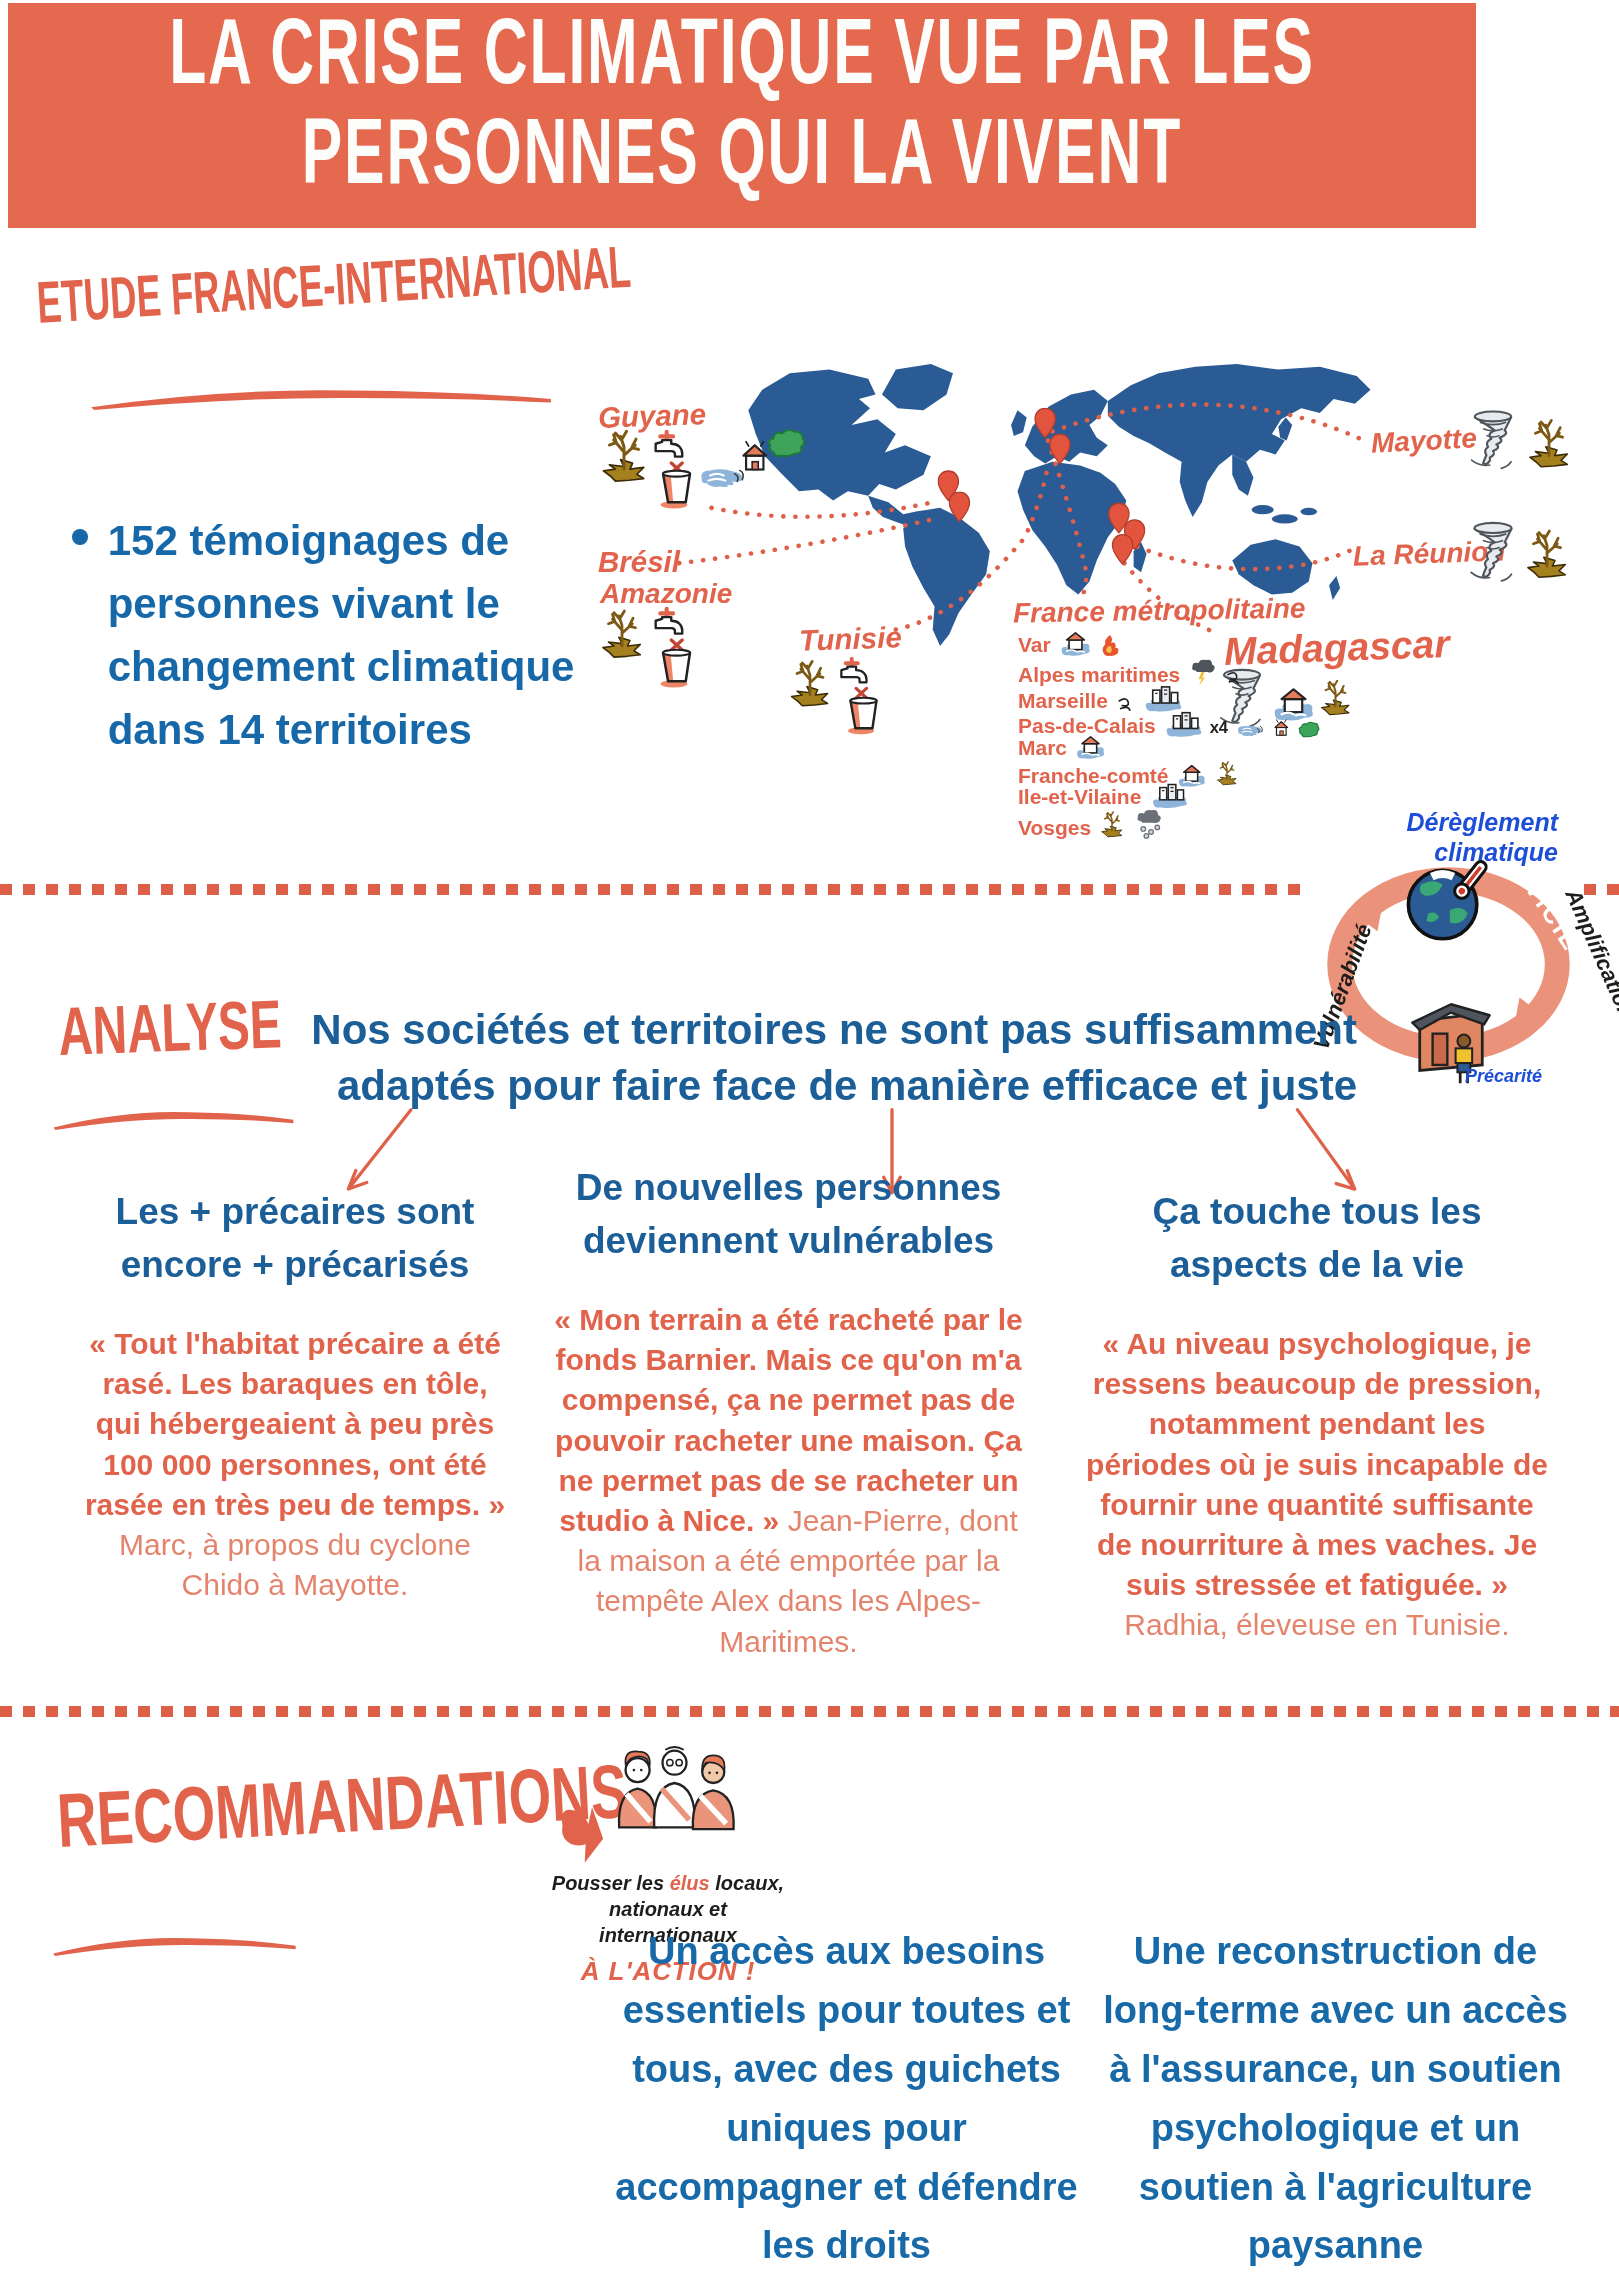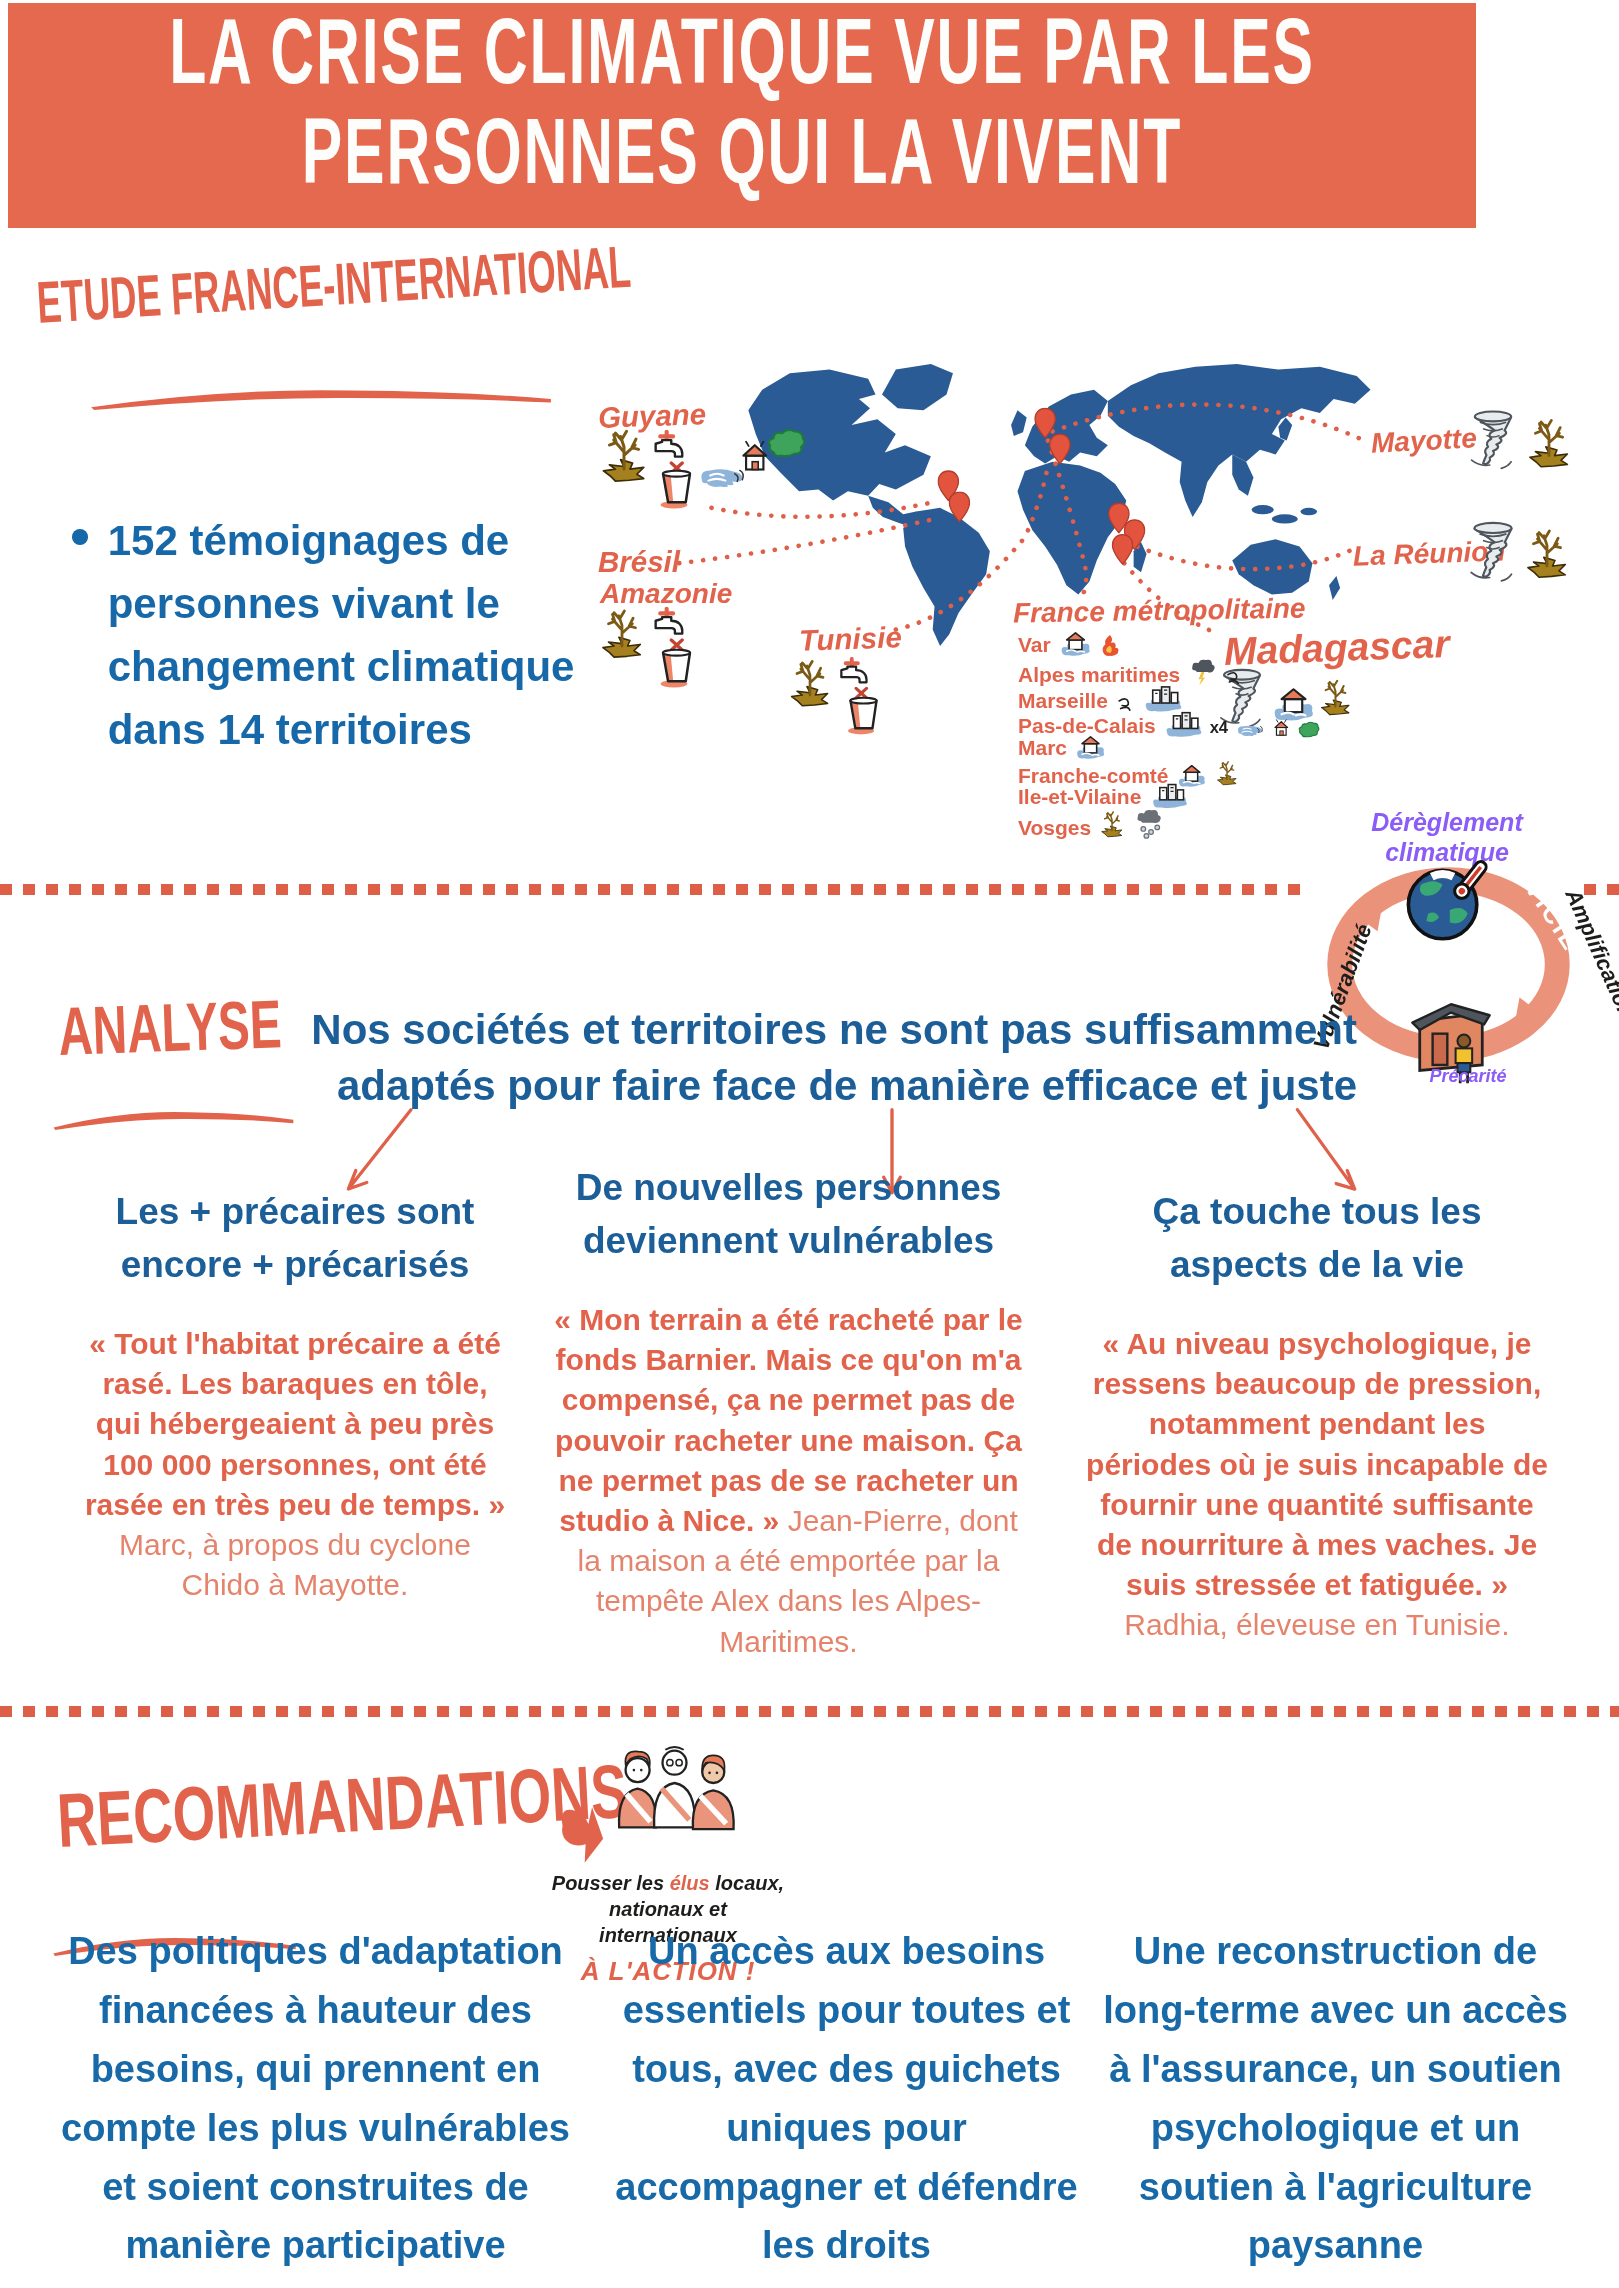--- a/index.html
+++ b/index.html
@@ -29,21 +29,21 @@
   .dots{height:11px;background:repeating-linear-gradient(90deg,#DE5F48 0 12px,transparent 12px 23px);}
   
   .statement{left:305px;top:1002px;width:1052px;text-align:center;color:#1C5E97;
              font-weight:bold;font-size:42px;line-height:1.33;}
   .statement span{display:block;text-align:right;}
   .acol{text-align:center;}
   .acol .ttl{font-size:37px;font-weight:bold;color:#1C5E97;line-height:1.42;margin:0 0 33px 0;}
   .acol .quote{font-size:30px;line-height:1.34;color:#E2634B;font-weight:bold;margin:0;}
   .acol .attrib{font-weight:400;color:#E5846C;}
   
-  .cycle-txt{color:#8b5cf6;font-style:italic;font-weight:bold;text-align:center;line-height:1.2;}
+  .cycle-txt{color:#1d4ed8;font-style:italic;font-weight:bold;text-align:right;line-height:1.2;}
   .cycle-side{color:#1d1d1b;font-style:italic;font-weight:600;white-space:nowrap;}
   .arc-word{color:#fff;font-weight:bold;letter-spacing:2.8px;font-size:25px;white-space:nowrap;}
   
   .pousser{left:546px;top:1870px;width:244px;text-align:center;color:#1d1d1b;
            font-style:italic;font-weight:600;font-size:20px;line-height:1.3;}
   .pousser .hl{color:#E2634B;}
   .pousser .cta{display:block;margin-top:7.4px;font-size:26px;font-weight:bold;color:#E2634B;letter-spacing:0.9px;}
   .rcol{font-size:38px;font-weight:bold;color:#1769A8;line-height:1.55;text-align:center;}
 </style>
 </head>
@@ -439,18 +439,17 @@
   <svg class="abs" style="left:609px;top:1735px;width:131px;height:120px" viewBox="0 0 142 130" width="131" height="120">
       <use href="#sym-officials" width="142" height="130"></use>
     </svg>
 
   <div class="abs pousser">
     <span>Pousser les </span><span class="hl">élus</span><span> locaux,</span><br>
     <span>nationaux et internationaux</span>
     <span class="cta">À L'ACTION !</span>
   </div>
 
-  <div class="abs rcol" style="left:48px;top:1922px;width:535px">Des politiques d'adaptation financées à hauteur des besoins, qui prennent en compte les plus vulnérables et soient construites de manière participative</div>
   <div class="abs rcol" style="left:609px;top:1922px;width:475px">Un accès aux besoins essentiels pour toutes et tous, avec des guichets uniques pour accompagner et défendre les droits</div>
   <div class="abs rcol" style="left:1091px;top:1922px;width:489px">Une reconstruction de long-terme avec un accès à l'assurance, un soutien psychologique et un soutien à l'agriculture paysanne</div>
 
 </div>
 
 
 </body></html>

